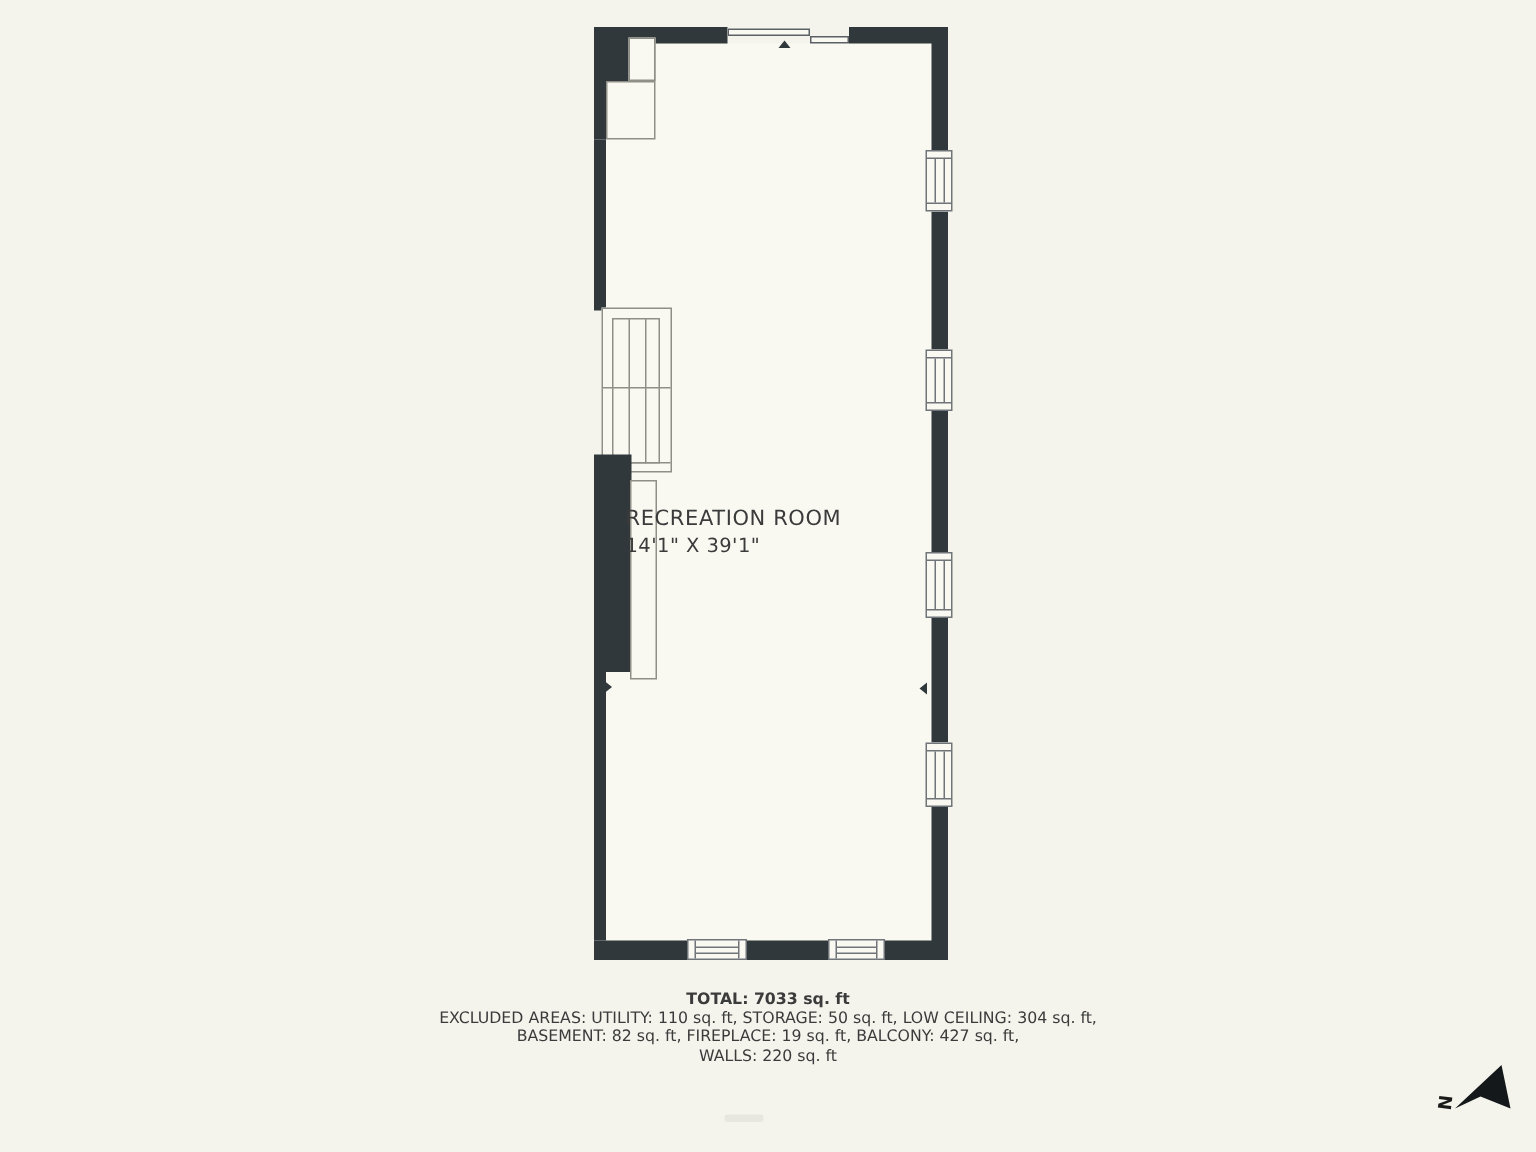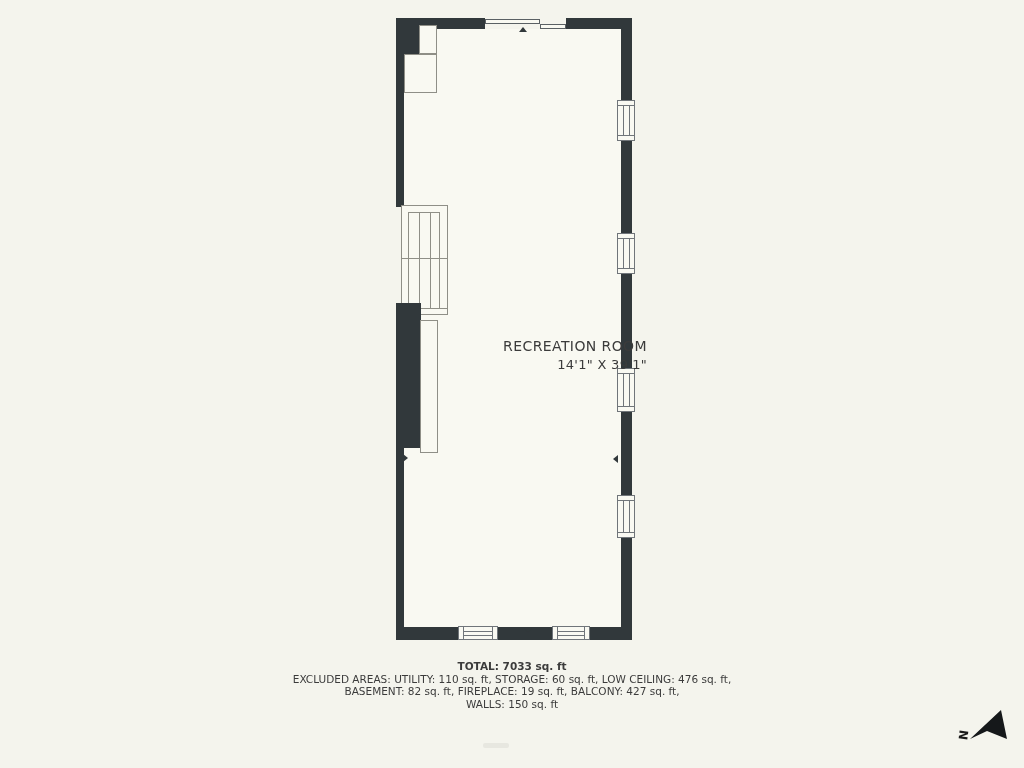--- a/index.html
+++ b/index.html
@@ -56,21 +56,21 @@
 
   
   .tri{position:absolute;width:0;height:0}
   .tri.up{border-left:4px solid transparent;border-right:4px solid transparent;border-bottom:5px solid var(--wall)}
   .tri.down{border-left:4px solid transparent;border-right:4px solid transparent;border-top:5px solid var(--wall)}
   .tri.right{border-top:4px solid transparent;border-bottom:4px solid transparent;border-left:5px solid var(--wall)}
   .tri.left{border-top:4px solid transparent;border-bottom:4px solid transparent;border-right:5px solid var(--wall)}
 
   .room-label{
     position:absolute;left:417px;top:338px;width:230px;
-    text-align:right;color:var(--text);
+    text-align:left;color:var(--text);
   }
   .room-label .name{font-size:14px;letter-spacing:0.4px}
   .room-label .dims{font-size:13px;margin-top:3px;letter-spacing:0.3px}
 
   .summary{
     position:absolute;left:0;top:660px;width:1024px;
     text-align:center;font-size:10.5px;line-height:12.5px;color:var(--text);
   }
   .summary .total{font-weight:bold}
 
@@ -162,23 +162,23 @@
   <div class="tri down" style="left:524px;top:628px"></div>
 
   <div class="room-label">
     <div class="name">RECREATION ROOM</div>
     <div class="dims">14'1" X 39'1"</div>
   </div>
 </div>
 
 <div class="summary">
   <div class="total">TOTAL: 7033 sq. ft</div>
-  <div>EXCLUDED AREAS: UTILITY: 110 sq. ft, STORAGE: 60 sq. ft, LOW CEILING: 476 sq. ft,</div>
+  <div>EXCLUDED AREAS: UTILITY: 110 sq. ft, STORAGE: 50 sq. ft, LOW CEILING: 304 sq. ft,</div>
   <div>BASEMENT: 82 sq. ft, FIREPLACE: 19 sq. ft, BALCONY: 427 sq. ft,</div>
-  <div>WALLS: 150 sq. ft</div>
+  <div>WALLS: 220 sq. ft</div>
 </div>
 
 <div class="watermark"></div>
 
 <div class="compass">
   <svg width="62" height="46" viewBox="0 0 62 46">
     <polygon points="51,6 57,35 37,27 20,35" fill="#15181a"></polygon>
   </svg>
   <span class="letter">N</span>
 </div>

